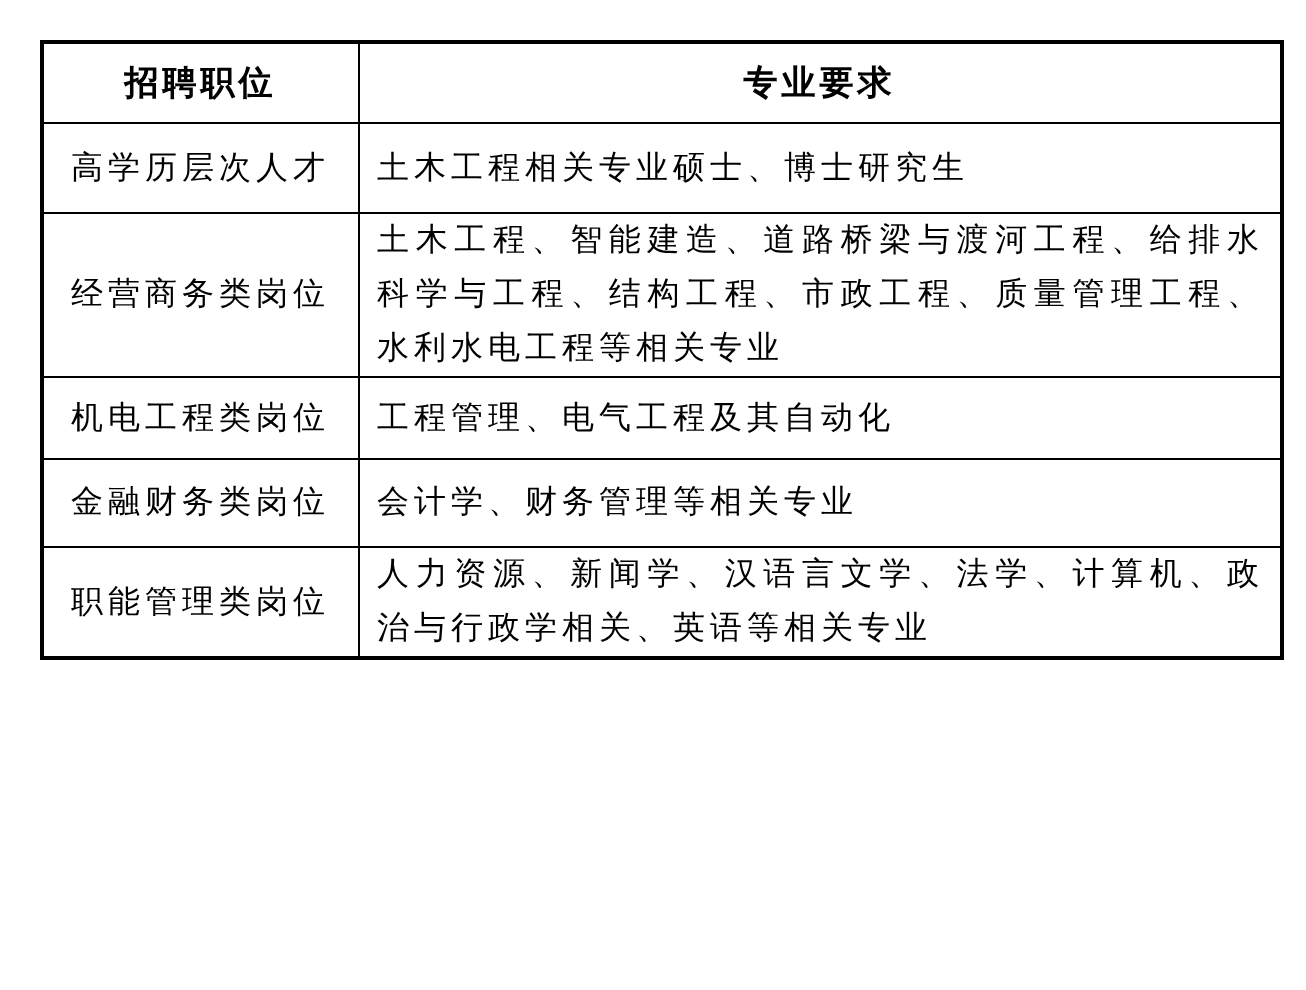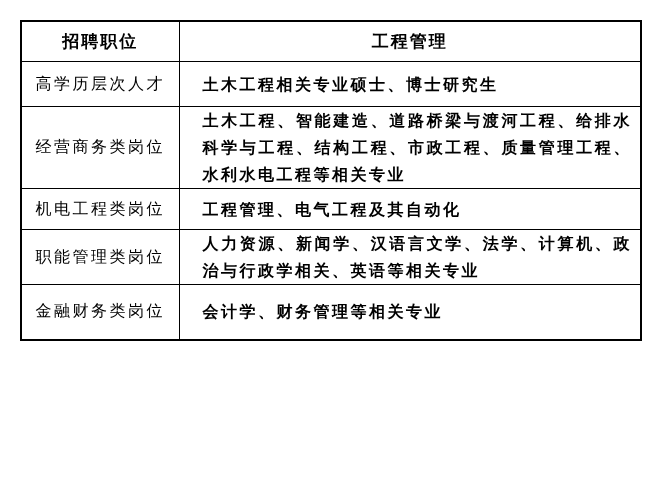--- a/index.html
+++ b/index.html
@@ -42,22 +42,21 @@
   td.pos {
     text-align: center;
     letter-spacing: 2.5px;
     white-space: nowrap;
   }
   td.req {
     text-align: justify;
     text-justify: inter-character;
     letter-spacing: 2.5px;
     line-height: 27px;
-    padding: 0 8px 0 23px;
-    font-weight: bold;
+    padding: 0 8px 0 9px;
   }
   
   tbody tr:nth-child(1) { height: 45px; }
   tbody tr:nth-child(2) { height: 81px; }
   tbody tr:nth-child(3) { height: 41px; }
   tbody tr:nth-child(4) { height: 44px; }
   tbody tr:nth-child(5) { height: 55px; }
   tbody tr:nth-child(6) { height: 44px; }
   tbody tr:nth-child(7) { height: 44px; }
   tbody tr:nth-child(8) { height: 47px; }
@@ -66,38 +65,38 @@
 <body>
 
 <table class="recruit">
   <colgroup>
     <col class="col-position">
     <col class="col-requirement">
   </colgroup>
   <thead>
     <tr>
       <th>招聘职位</th>
-      <th>工程管理</th>
+      <th>专业要求</th>
     </tr>
   </thead>
   <tbody>
       <tr>
     <td class="pos">高学历层次人才</td>
     <td class="req">土木工程相关专业硕士、博士研究生</td>
   </tr>
       <tr>
     <td class="pos">经营商务类岗位</td>
     <td class="req">土木工程、智能建造、道路桥梁与渡河工程、给排水科学与工程、结构工程、市政工程、质量管理工程、水利水电工程等相关专业</td>
   </tr>
       <tr>
     <td class="pos">机电工程类岗位</td>
     <td class="req">工程管理、电气工程及其自动化</td>
   </tr>
       <tr>
+    <td class="pos">金融财务类岗位</td>
+    <td class="req">会计学、财务管理等相关专业</td>
+  </tr>
+      <tr>
     <td class="pos">职能管理类岗位</td>
     <td class="req">人力资源、新闻学、汉语言文学、法学、计算机、政治与行政学相关、英语等相关专业</td>
-  </tr>
-      <tr>
-    <td class="pos">金融财务类岗位</td>
-    <td class="req">会计学、财务管理等相关专业</td>
   </tr>
     </tbody>
 </table>
 
 </body></html>

